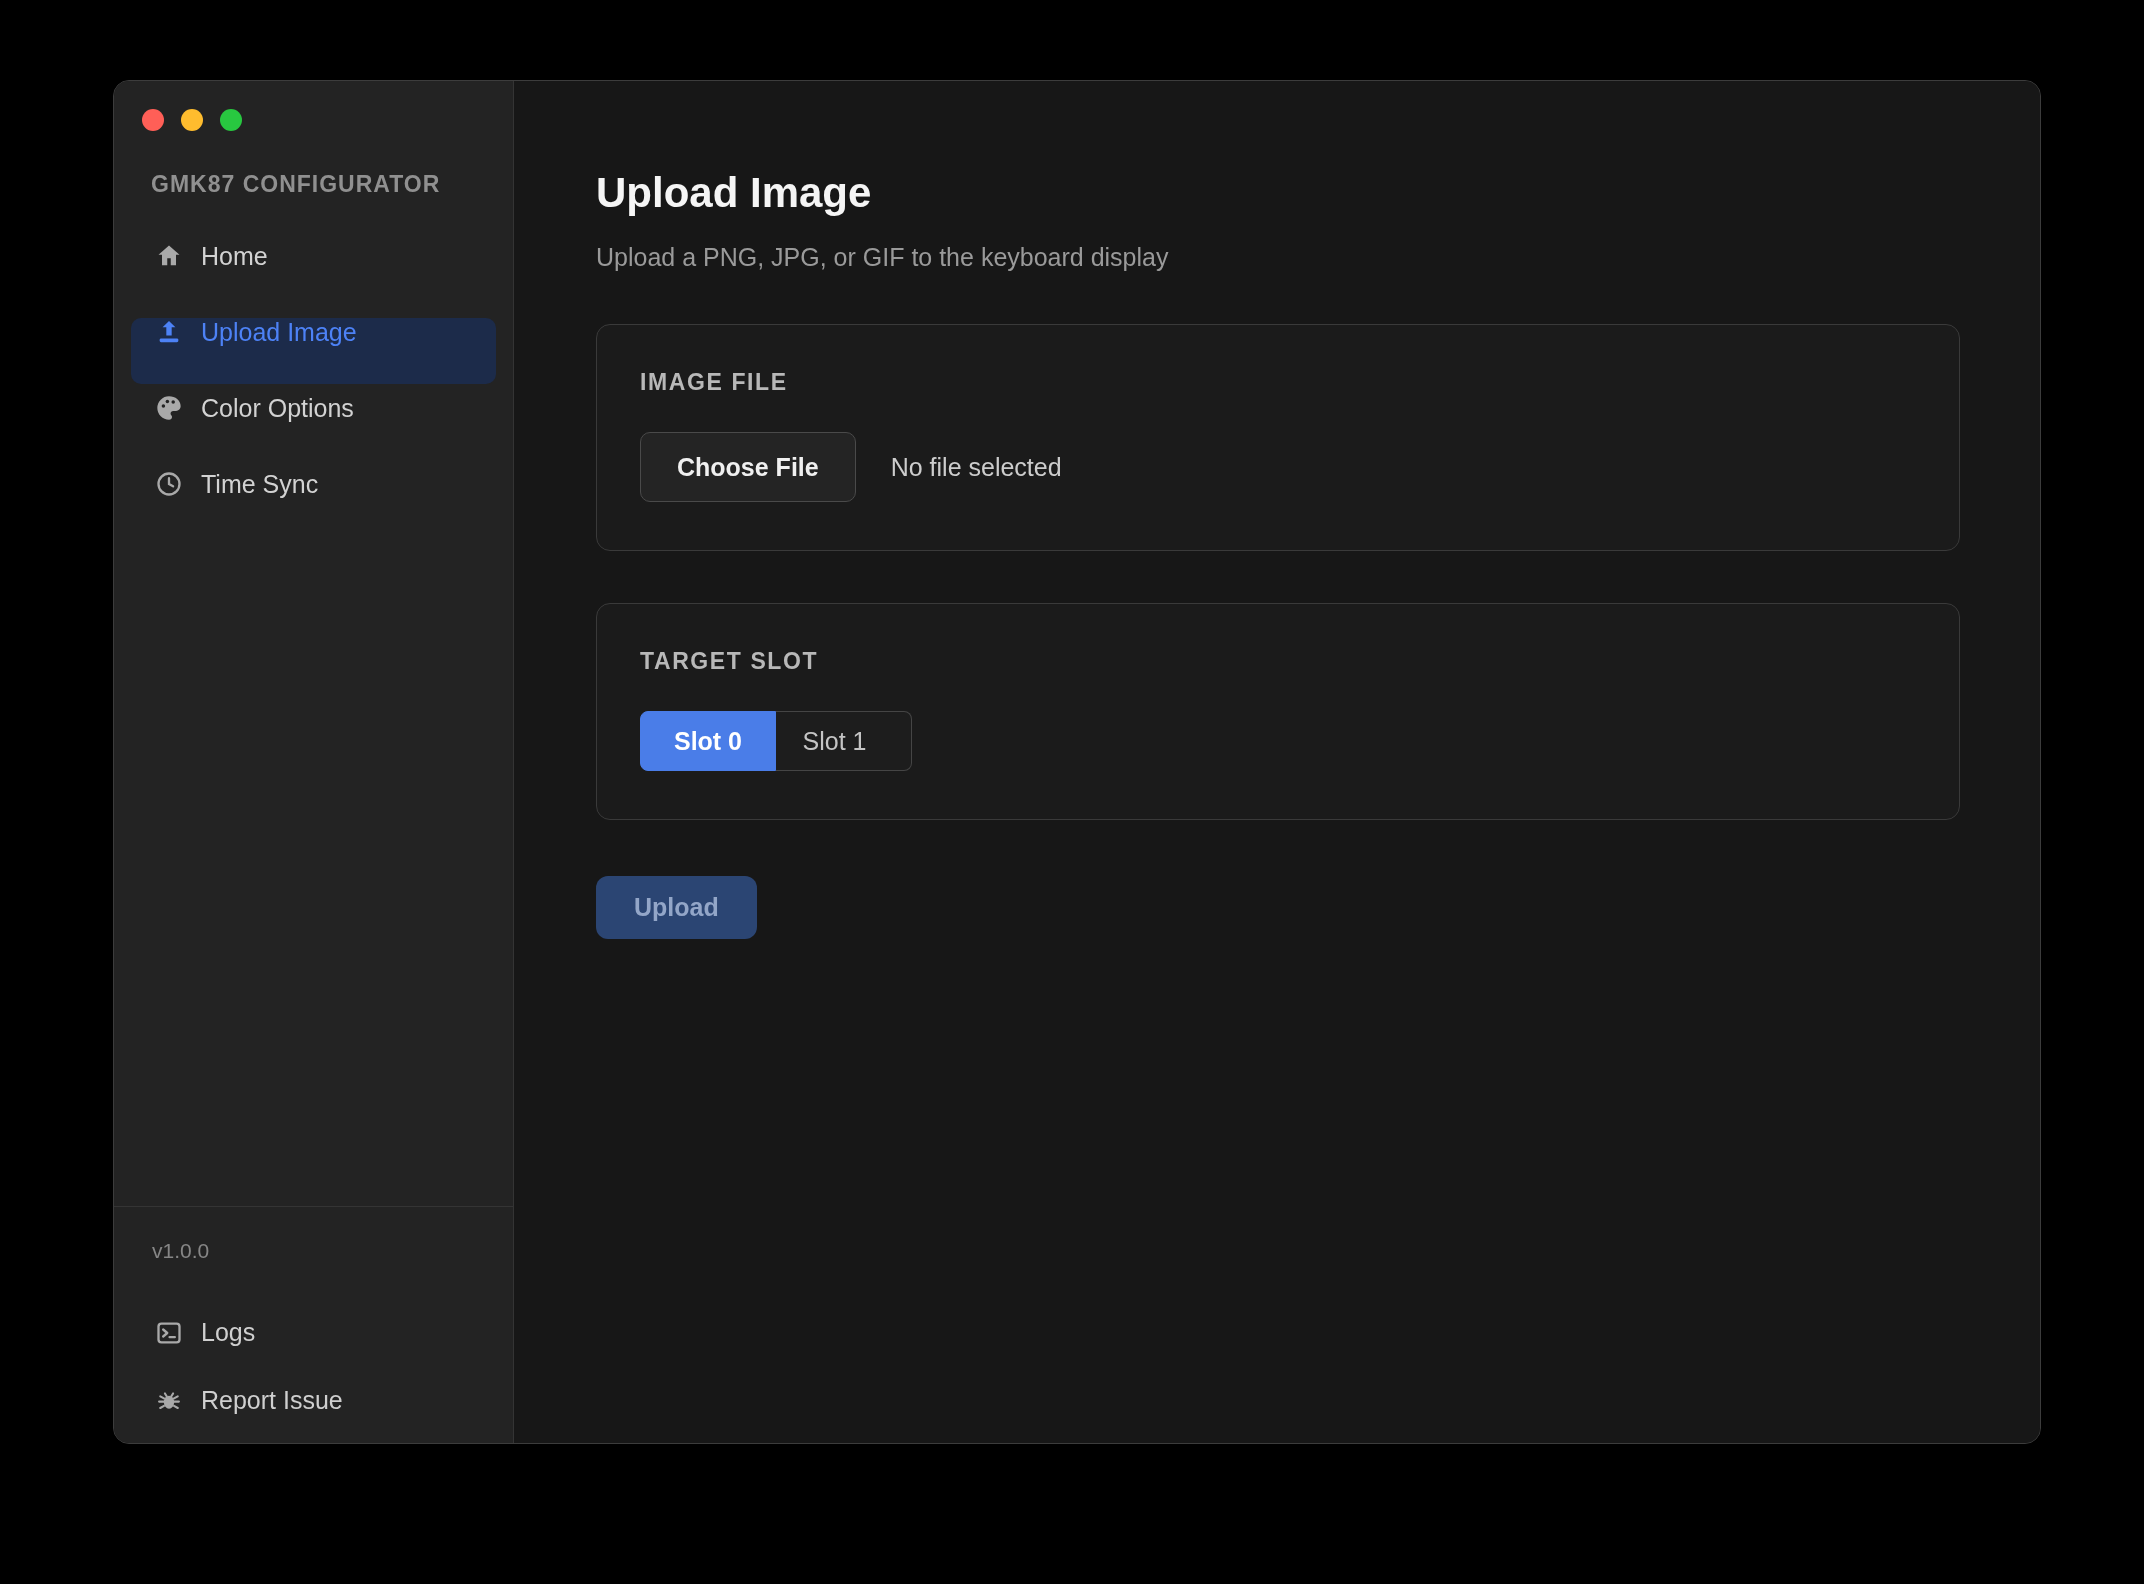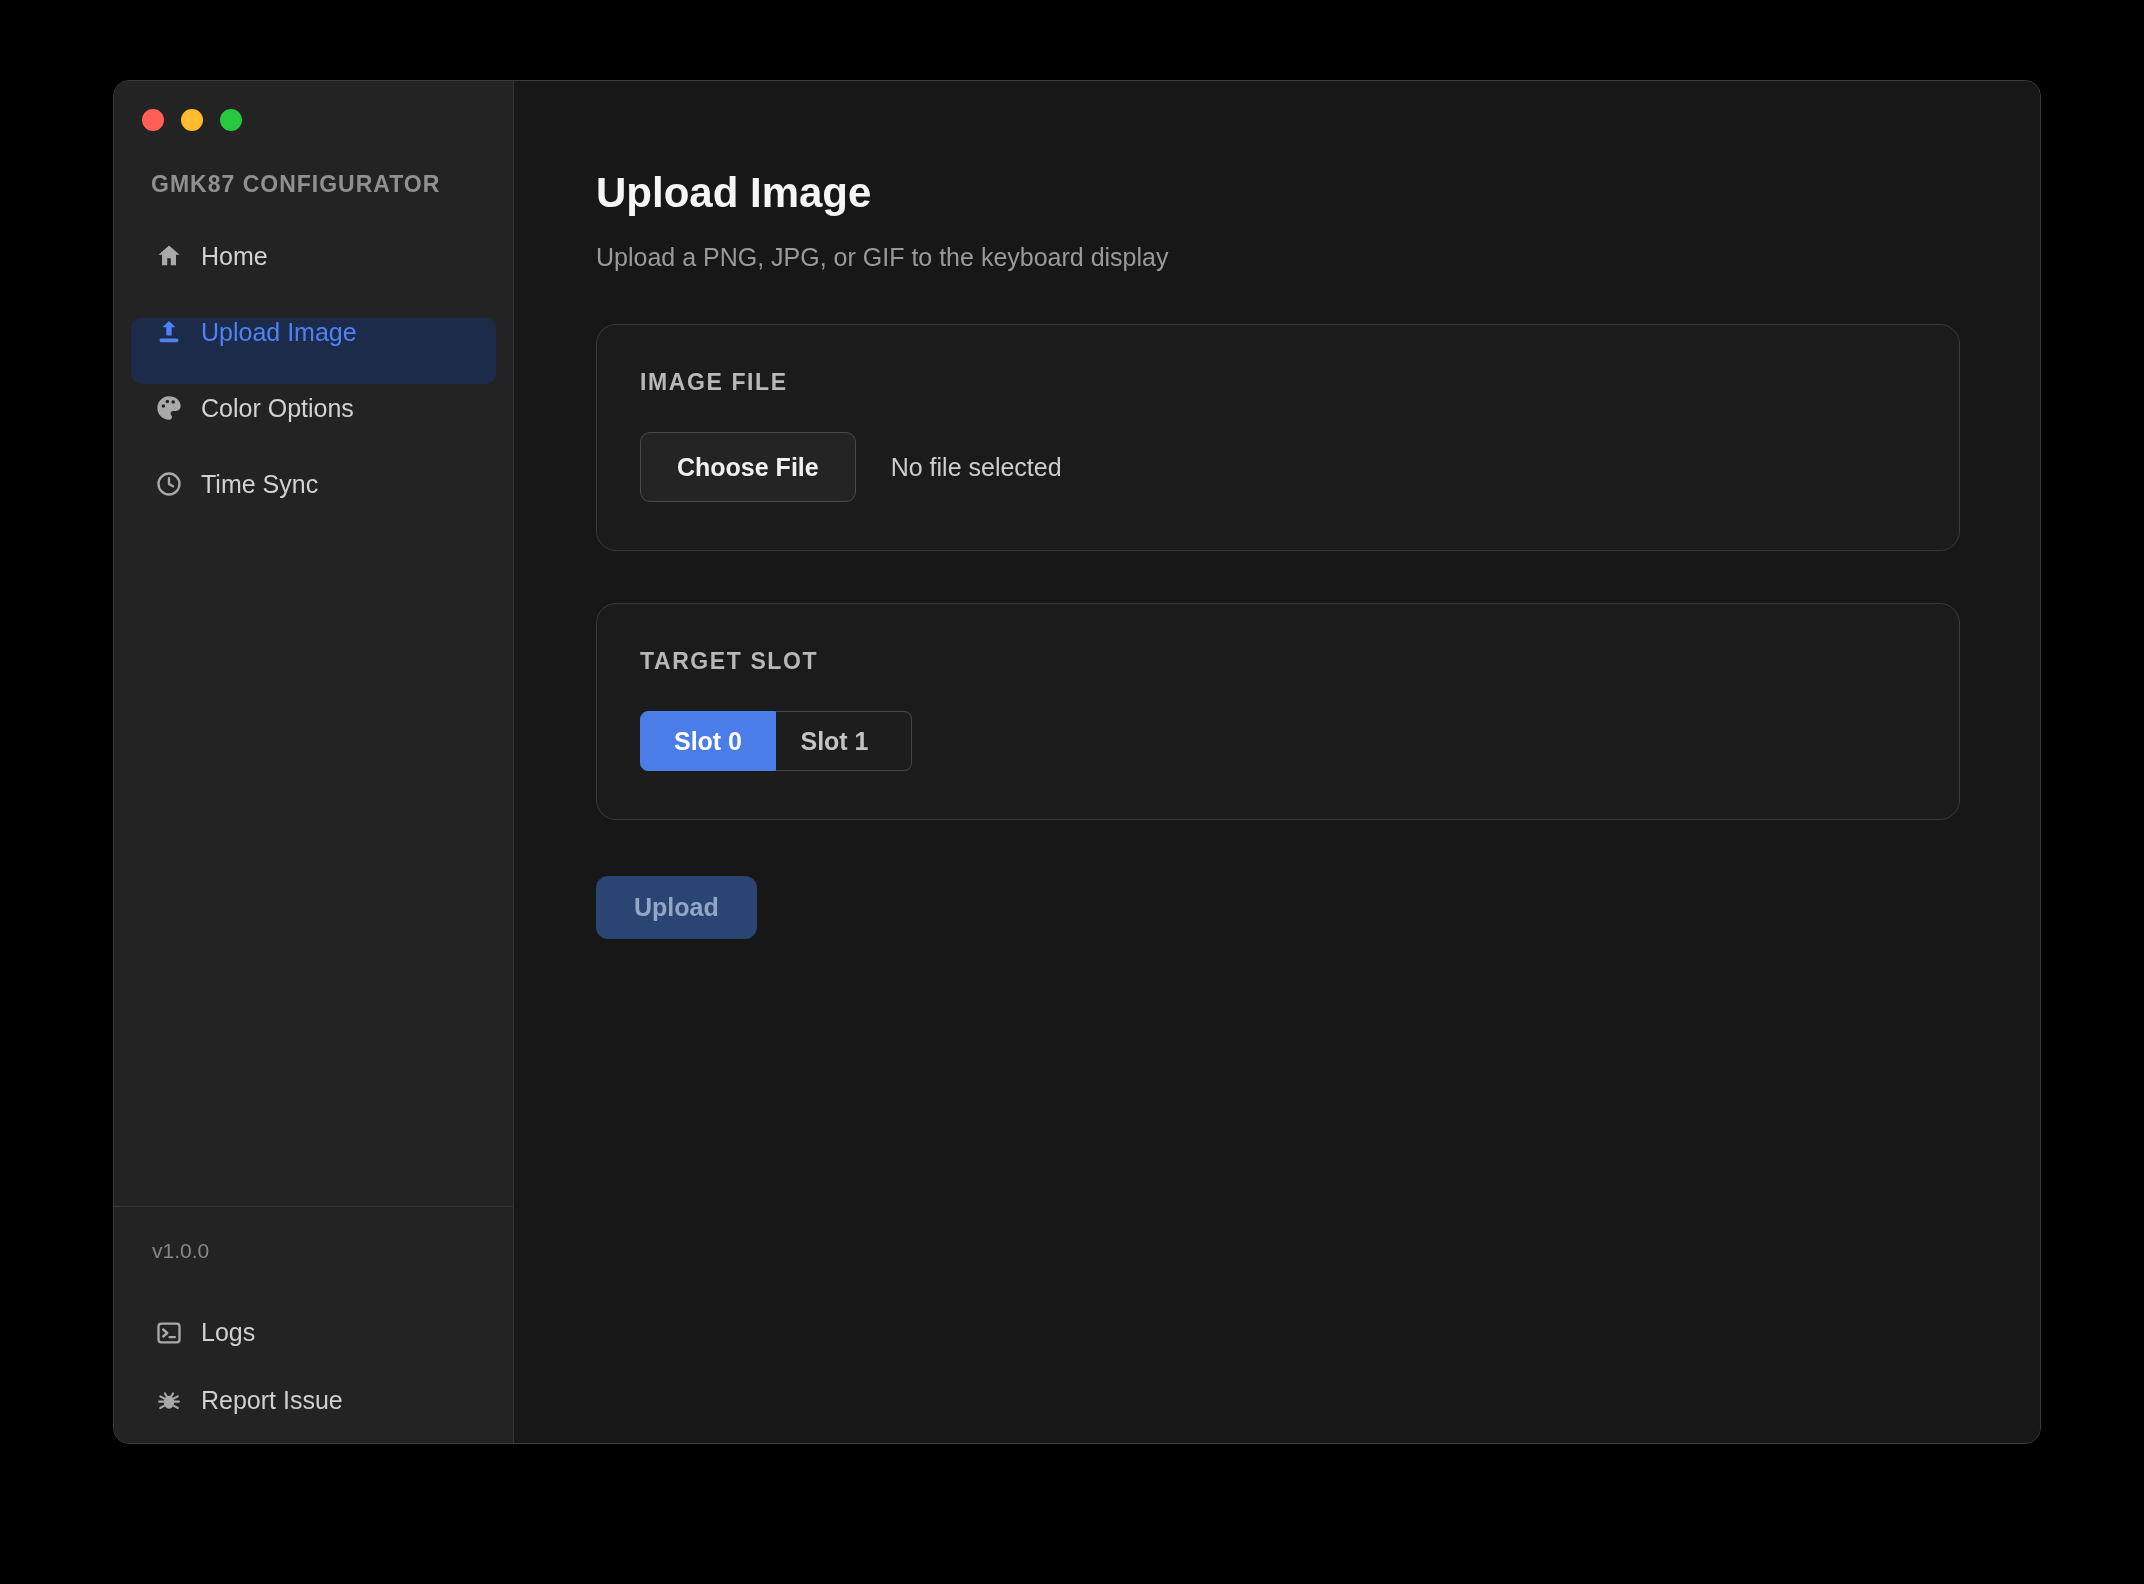--- a/index.html
+++ b/index.html
@@ -128,21 +128,21 @@
   .main-subtitle {
     margin-top: 26px;
     font-size: 25px;
     color: #9a9a9a;
   }
   .card {
     margin-top: 52px;
     box-sizing: border-box;
     background: #1b1b1b;
     border: 1px solid #3a3a3a;
-    border-radius: 20px;
+    border-radius: 14px;
     padding: 44px 43px 48px;
   }
   .card-label {
     font-size: 23px;
     font-weight: 700;
     letter-spacing: 1.6px;
     color: #b8b8b8;
   }
   .card-body {
     margin-top: 36px;
@@ -185,21 +185,21 @@
     border-radius: 8px 0 0 8px;
     color: #ffffff;
     font-weight: 600;
   }
   .seg-btn.unselected {
     background: #1d1d1d;
     border: 1px solid #454545;
     border-left: none;
     border-radius: 0 8px 8px 0;
     color: #c4c4c4;
-    font-weight: 700;
+    font-weight: 400;
     padding-left: 12px;
   }
   .upload-btn {
     margin-top: 56px;
     height: 63px;
     padding: 0 38px;
     background: #2b4573;
     border: none;
     border-radius: 12px;
     color: #93a6c8;

